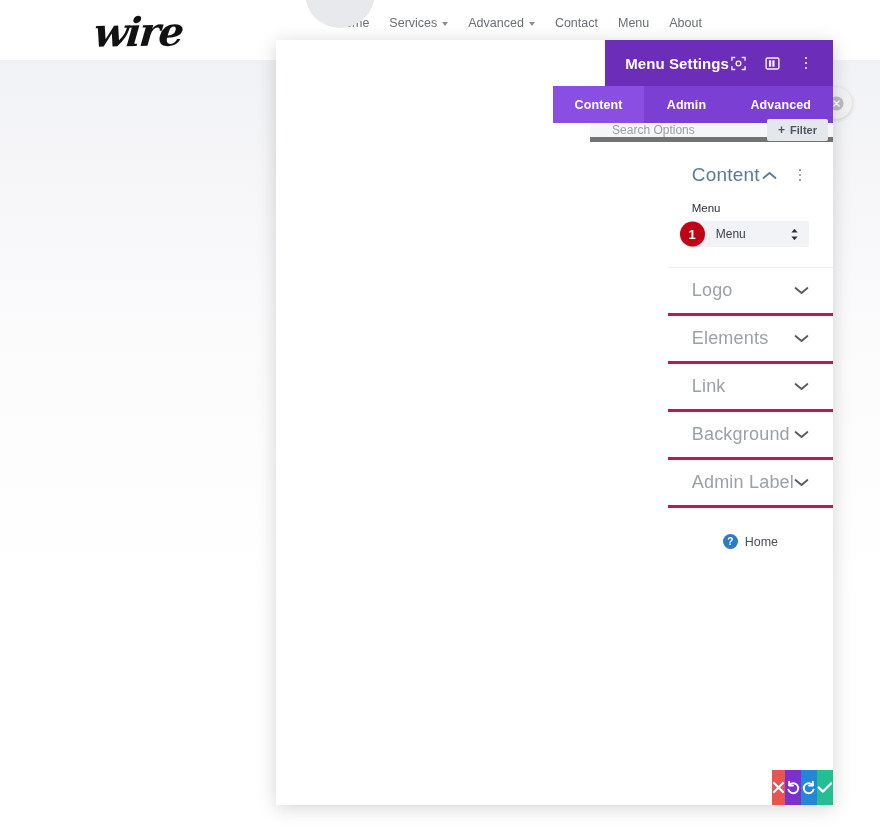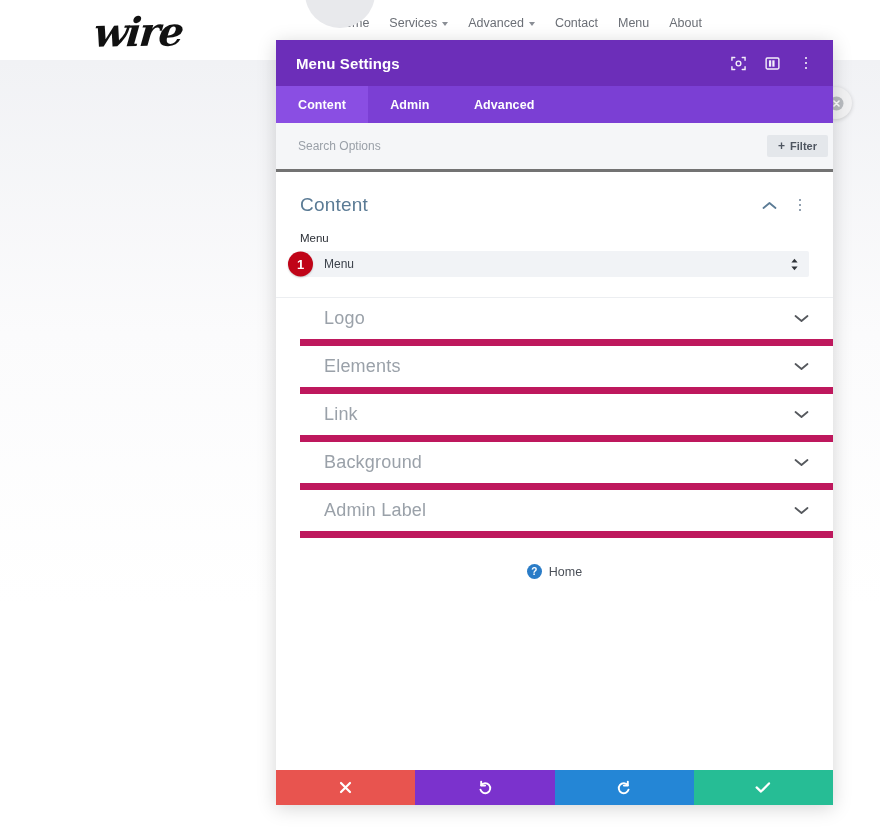--- a/index.html
+++ b/index.html
@@ -112,20 +112,21 @@
     left: 276px;
     top: 40px;
     width: 557px;
     height: 765px;
     background: #ffffff;
     box-shadow: 0 3px 18px rgba(0,0,0,.17);
     z-index: 10;
     display: flex;
     flex-direction: column;
     overflow: hidden;
+    align-items: flex-end;
   }
 
   .modal-header {
     height: 46px;
     background: #6c2eb9;
     display: flex;
     align-items: center;
     padding: 0 18px 0 20px;
     flex: 0 0 auto;
   }
@@ -175,23 +176,23 @@
     justify-content: center;
     color: #ffffff;
     font-size: 12.5px;
     font-weight: bold;
     letter-spacing: .1px;
     min-width: 84px;
   }
   .tab.active { background: #8a4ee3; }
 
   .search-row {
-    height: 49px;
+    height: 19px;
     background: #f5f6f8;
-    border-bottom: 3px solid #737373;
+    border-bottom: 5px solid #737373;
     display: flex;
     align-items: center;
     padding: 0 5px 0 22px;
     flex: 0 0 auto;
   }
   .search-input {
     flex: 1;
     border: none;
     background: transparent;
     outline: none;
@@ -287,26 +288,25 @@
     display: flex;
     align-items: center;
     justify-content: center;
     z-index: 3;
     box-shadow: 0 1px 2px rgba(0,0,0,.2);
   }
 
   
   .section-row {
     height: 48px;
-    border-bottom: 7px solid #be185d;
+    border-bottom: 3px solid #be185d;
     display: flex;
     align-items: center;
     padding: 0 24px;
     cursor: pointer;
-    margin-left: 24px;
   }
   .section-row-title {
     flex: 1;
     font-size: 18px;
     color: #9aa1a9;
     font-weight: normal;
     letter-spacing: .2px;
   }
 
   .help-row {

